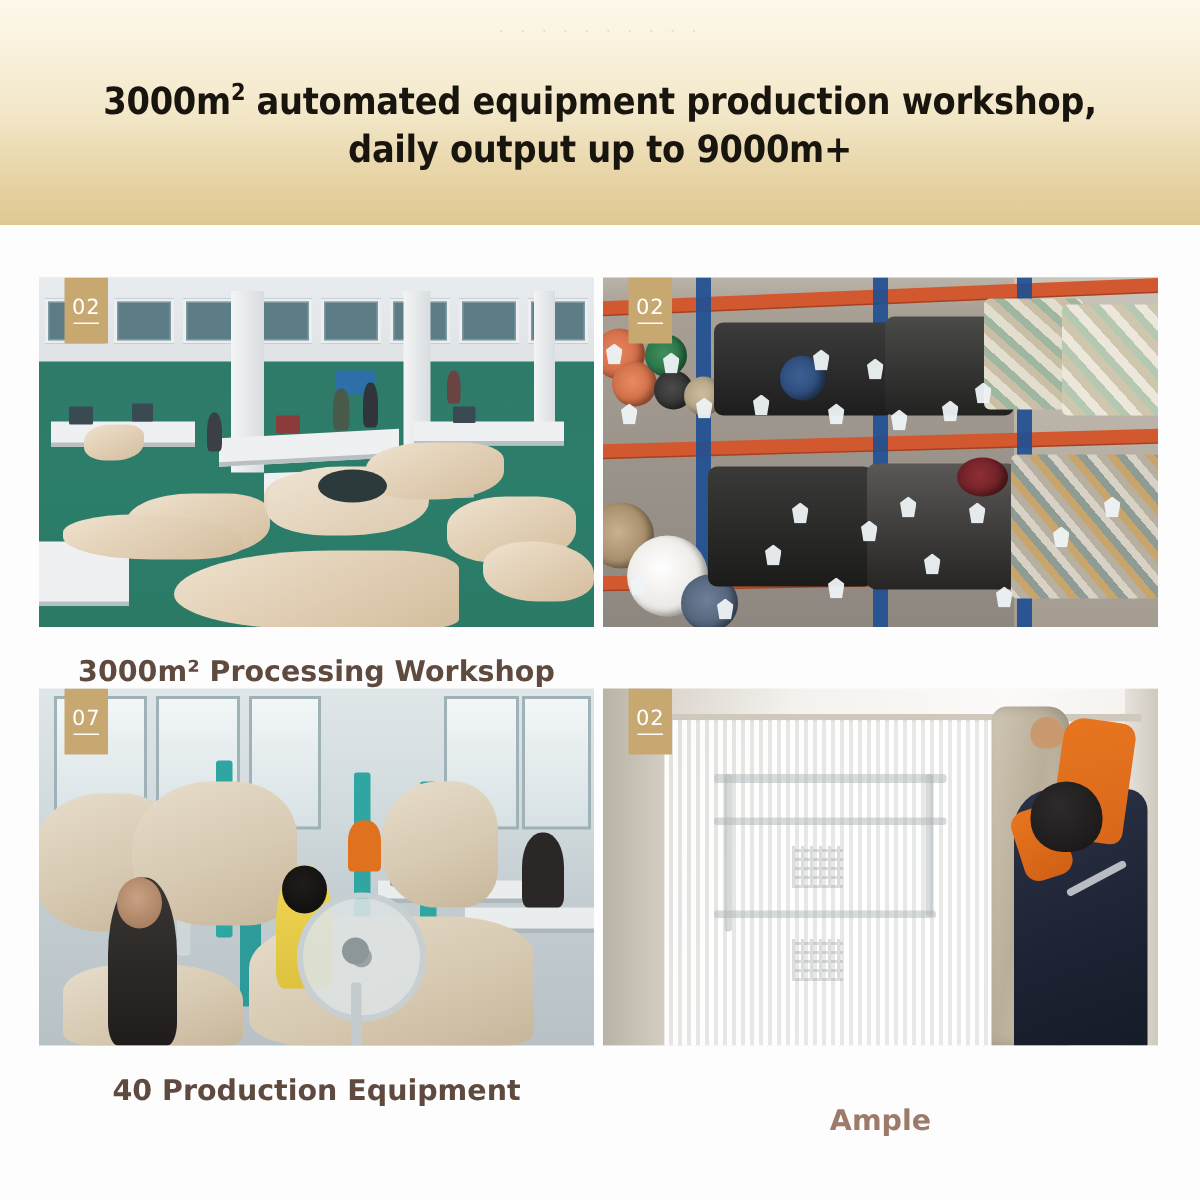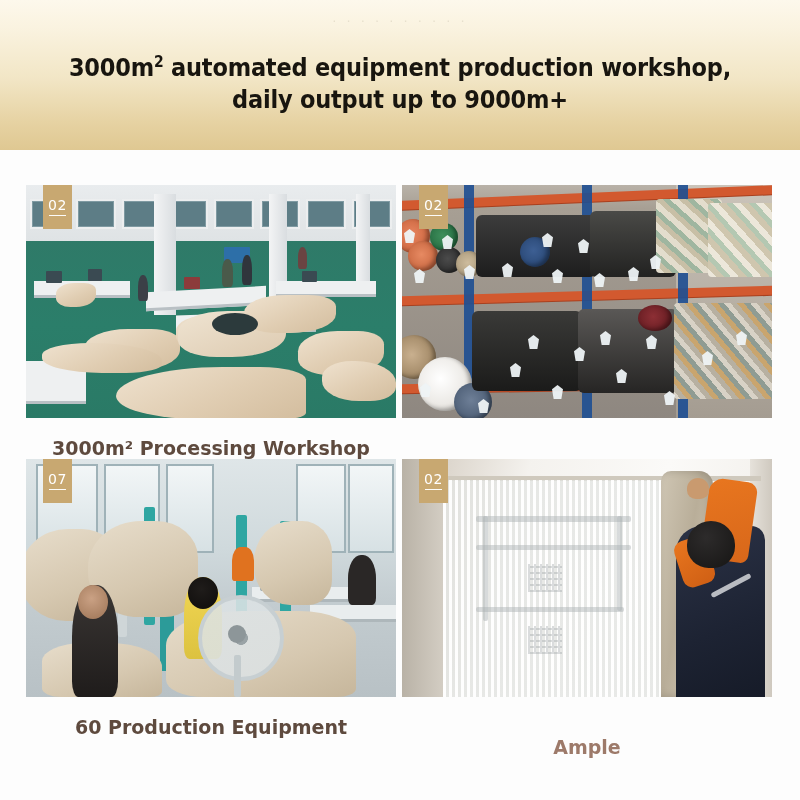--- a/index.html
+++ b/index.html
@@ -294,21 +294,21 @@
 
         <div class="fan" style="left:172px;top:136px;width:78px;height:78px;"></div>
         <div class="fanhub" style="left:202px;top:166px;width:18px;height:18px;"></div>
         <div class="post" style="left:208px;top:196px;height:42px;width:7px;background:#c3cbcd;"></div>
 
         <div class="badge">
           <span class="num">07</span>
           <span class="rule"></span>
         </div>
       </div>
-      <div class="caption cap3">60 Production Equipment</div>
+      <div class="caption cap3">40 Production Equipment</div>
     </div>
 
     <div class="cell r2">
       <div class="photo p4">
         <div class="wallL"></div>
         <div class="wallR"></div>
         <div class="rod"></div>
         <div class="sheer"></div>
 
         <div class="glassbar" style="left:20%;top:24%;width:42%;height:6px;"></div>

